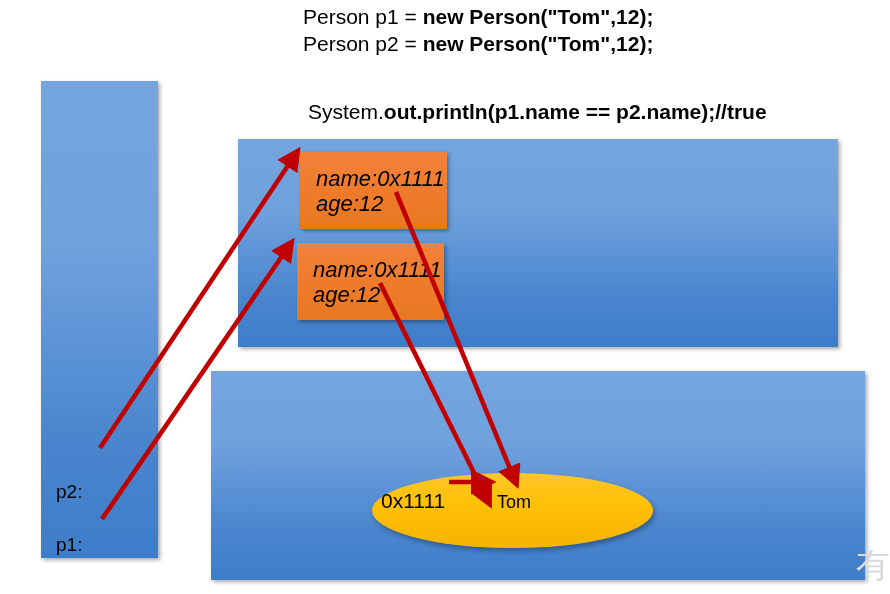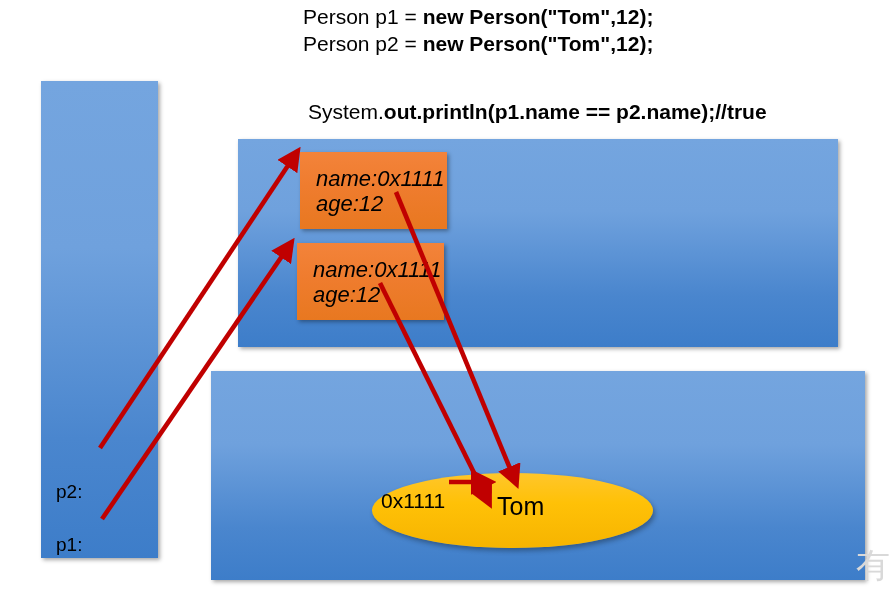--- a/index.html
+++ b/index.html
@@ -100,21 +100,21 @@
     height: 75px;
     border-radius: 50%;
     background: linear-gradient(to bottom, #ffc62b 0%, #ffc107 40%, #f6b400 100%);
     box-shadow: 2px 3px 5px rgba(0,0,0,0.32);
   }
   #string-value-label {
     position: absolute;
     left: 497px;
     top: 492px;
     color: #000000;
-    font-size: 25px;
+    font-size: 18px;
     white-space: nowrap;
   }
   #heap-address-label {
     position: absolute;
     left: 381px;
     top: 461px;
     color: #000000;
     font-size: 21px;
     white-space: nowrap;
     margin-top: 28px;

